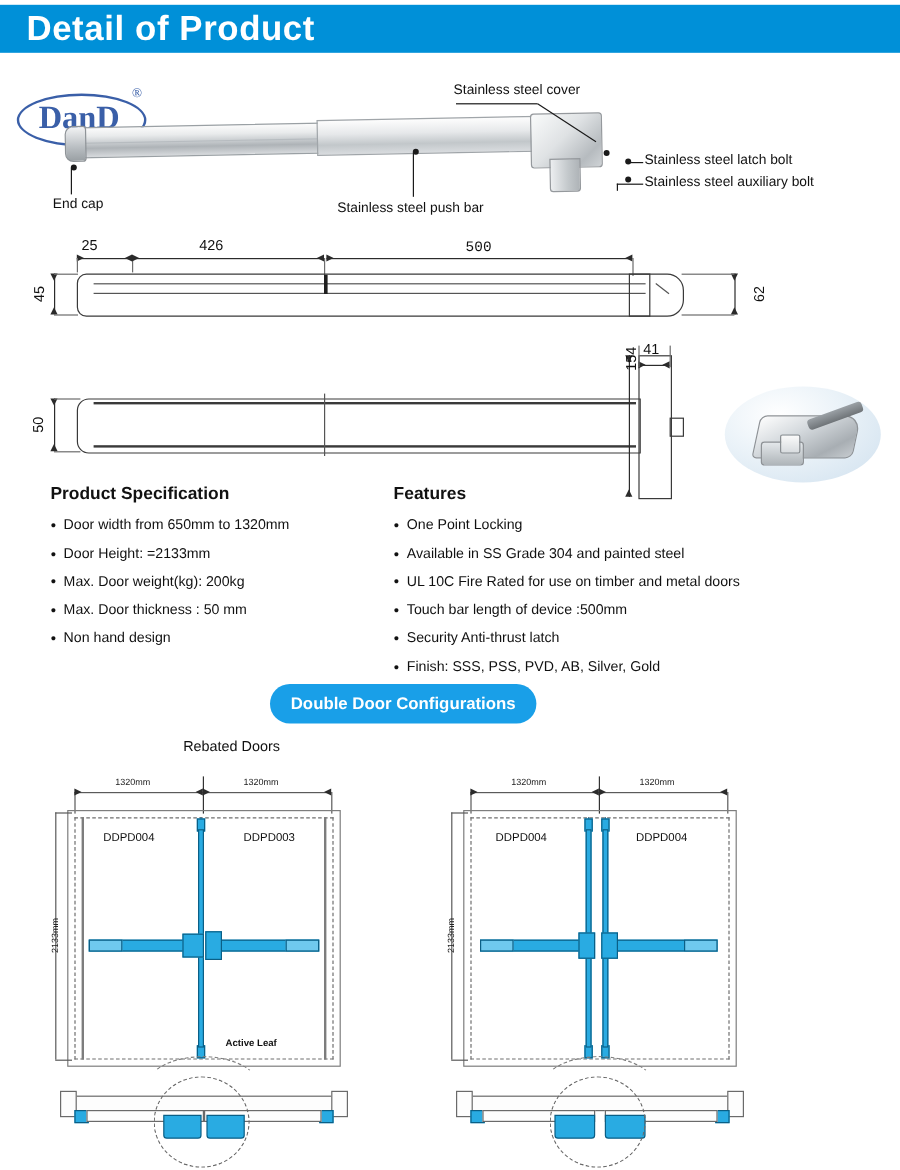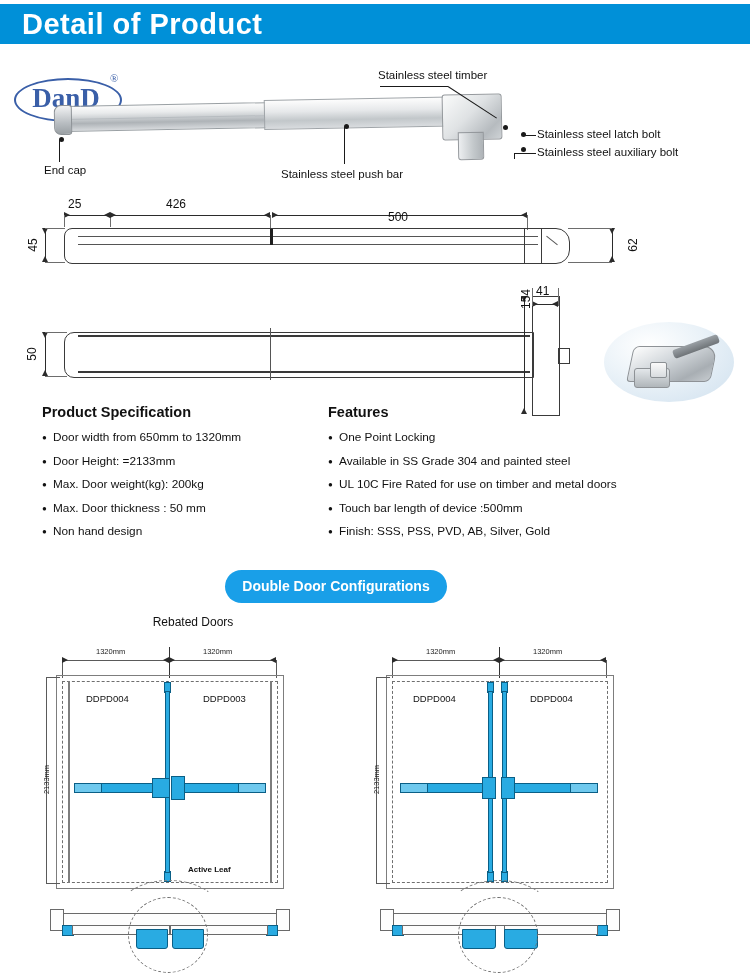--- a/index.html
+++ b/index.html
@@ -136,21 +136,21 @@
   <div class="lbl" style="left:44px;top:112px;">End cap</div>
 
   <div class="ldot" style="left:344px;top:72px;"></div>
   <div class="lline" style="left:344px;top:75px;width:1px;height:37px;"></div>
   <div class="lbl" style="left:281px;top:116px;">Stainless steel push bar</div>
 
   <div class="ldot" style="left:503px;top:73px;"></div>
   <div class="lline" style="left:448px;top:34px;width:1px;height:0px;"></div>
   <div class="lline" style="left:448px;top:34px;width:58px;height:1px;transform:rotate(33deg);transform-origin:left center;"></div>
   <div class="lline" style="left:380px;top:34px;width:68px;height:1px;"></div>
-  <div class="lbl" style="left:378px;top:17px;">Stainless steel timber</div>
+  <div class="lbl" style="left:378px;top:17px;">Stainless steel cover</div>
 
   <div class="ldot" style="left:521px;top:80px;"></div>
   <div class="lline" style="left:524px;top:83px;width:12px;height:1px;"></div>
   <div class="lbl" style="left:537px;top:76px;">Stainless steel latch bolt</div>
 
   <div class="ldot" style="left:521px;top:95px;"></div>
   <div class="lline" style="left:514px;top:101px;width:1px;height:6px;"></div>
   <div class="lline" style="left:514px;top:101px;width:22px;height:1px;"></div>
   <div class="lbl" style="left:537px;top:94px;text-align:center;">Stainless steel auxiliary bolt</div>
 </div>
@@ -166,21 +166,21 @@
 
   <div class="ln" style="left:110px;top:23px;width:160px;height:1px;"></div>
   <div class="arw arw-r" style="left:110px;top:20px;"></div>
   <div class="arw arw-l" style="left:264px;top:20px;"></div>
   <div class="dim-t" style="left:166px;top:5px;">426</div>
   <div class="lnl" style="left:270px;top:23px;width:1px;height:18px;"></div>
 
   <div class="ln" style="left:272px;top:23px;width:255px;height:1px;"></div>
   <div class="arw arw-r" style="left:272px;top:20px;"></div>
   <div class="arw arw-l" style="left:521px;top:20px;"></div>
-  <div class="dim-t" style="left:388px;top:18px;">500</div>
+  <div class="dim-t" style="left:388px;top:7px;font-family:Liberation Mono, monospace;">500</div>
   <div class="lnl" style="left:527px;top:23px;width:1px;height:15px;"></div>
 
   <div class="outl" style="left:64px;top:36px;width:476px;height:34px;border-radius:8px 0 0 8px;"></div>
   <div class="ln" style="left:78px;top:44px;width:460px;height:1px;background:#555;"></div>
   <div class="ln" style="left:78px;top:52px;width:460px;height:1px;background:#555;"></div>
   <div class="ln" style="left:270px;top:37px;width:3px;height:16px;background:#1f1f1f;"></div>
   <div class="outl" style="left:524px;top:36px;width:44px;height:34px;border-radius:0 14px 14px 0;"></div>
   <div class="ln" style="left:545px;top:48px;width:14px;height:1px;background:#555;transform:rotate(38deg);"></div>
 
   <div class="ln" style="left:45px;top:36px;width:1px;height:34px;"></div>
@@ -241,20 +241,21 @@
     <div class="spec-li">Max. Door thickness : 50 mm</div>
     <div class="spec-li">Non hand design</div>
   </div>
 
   <div class="spec-col right">
     <div class="col-title">Features</div>
     <div class="spec-li">One Point Locking</div>
     <div class="spec-li">Available in SS Grade 304 and painted steel</div>
     <div class="spec-li">UL 10C Fire Rated for use on timber and metal doors</div>
     <div class="spec-li">Touch bar length of device :500mm</div>
+    <div class="spec-li">Security Anti-thrust latch</div>
     <div class="spec-li">Finish: SSS, PSS, PVD, AB, Silver, Gold</div>
   </div>
 </div>
 
 <div class="banner">
   <span>Double Door Configurations</span>
 </div>
 
 <div class="dgrp g1">
   <div class="dg-title">Rebated Doors</div>

